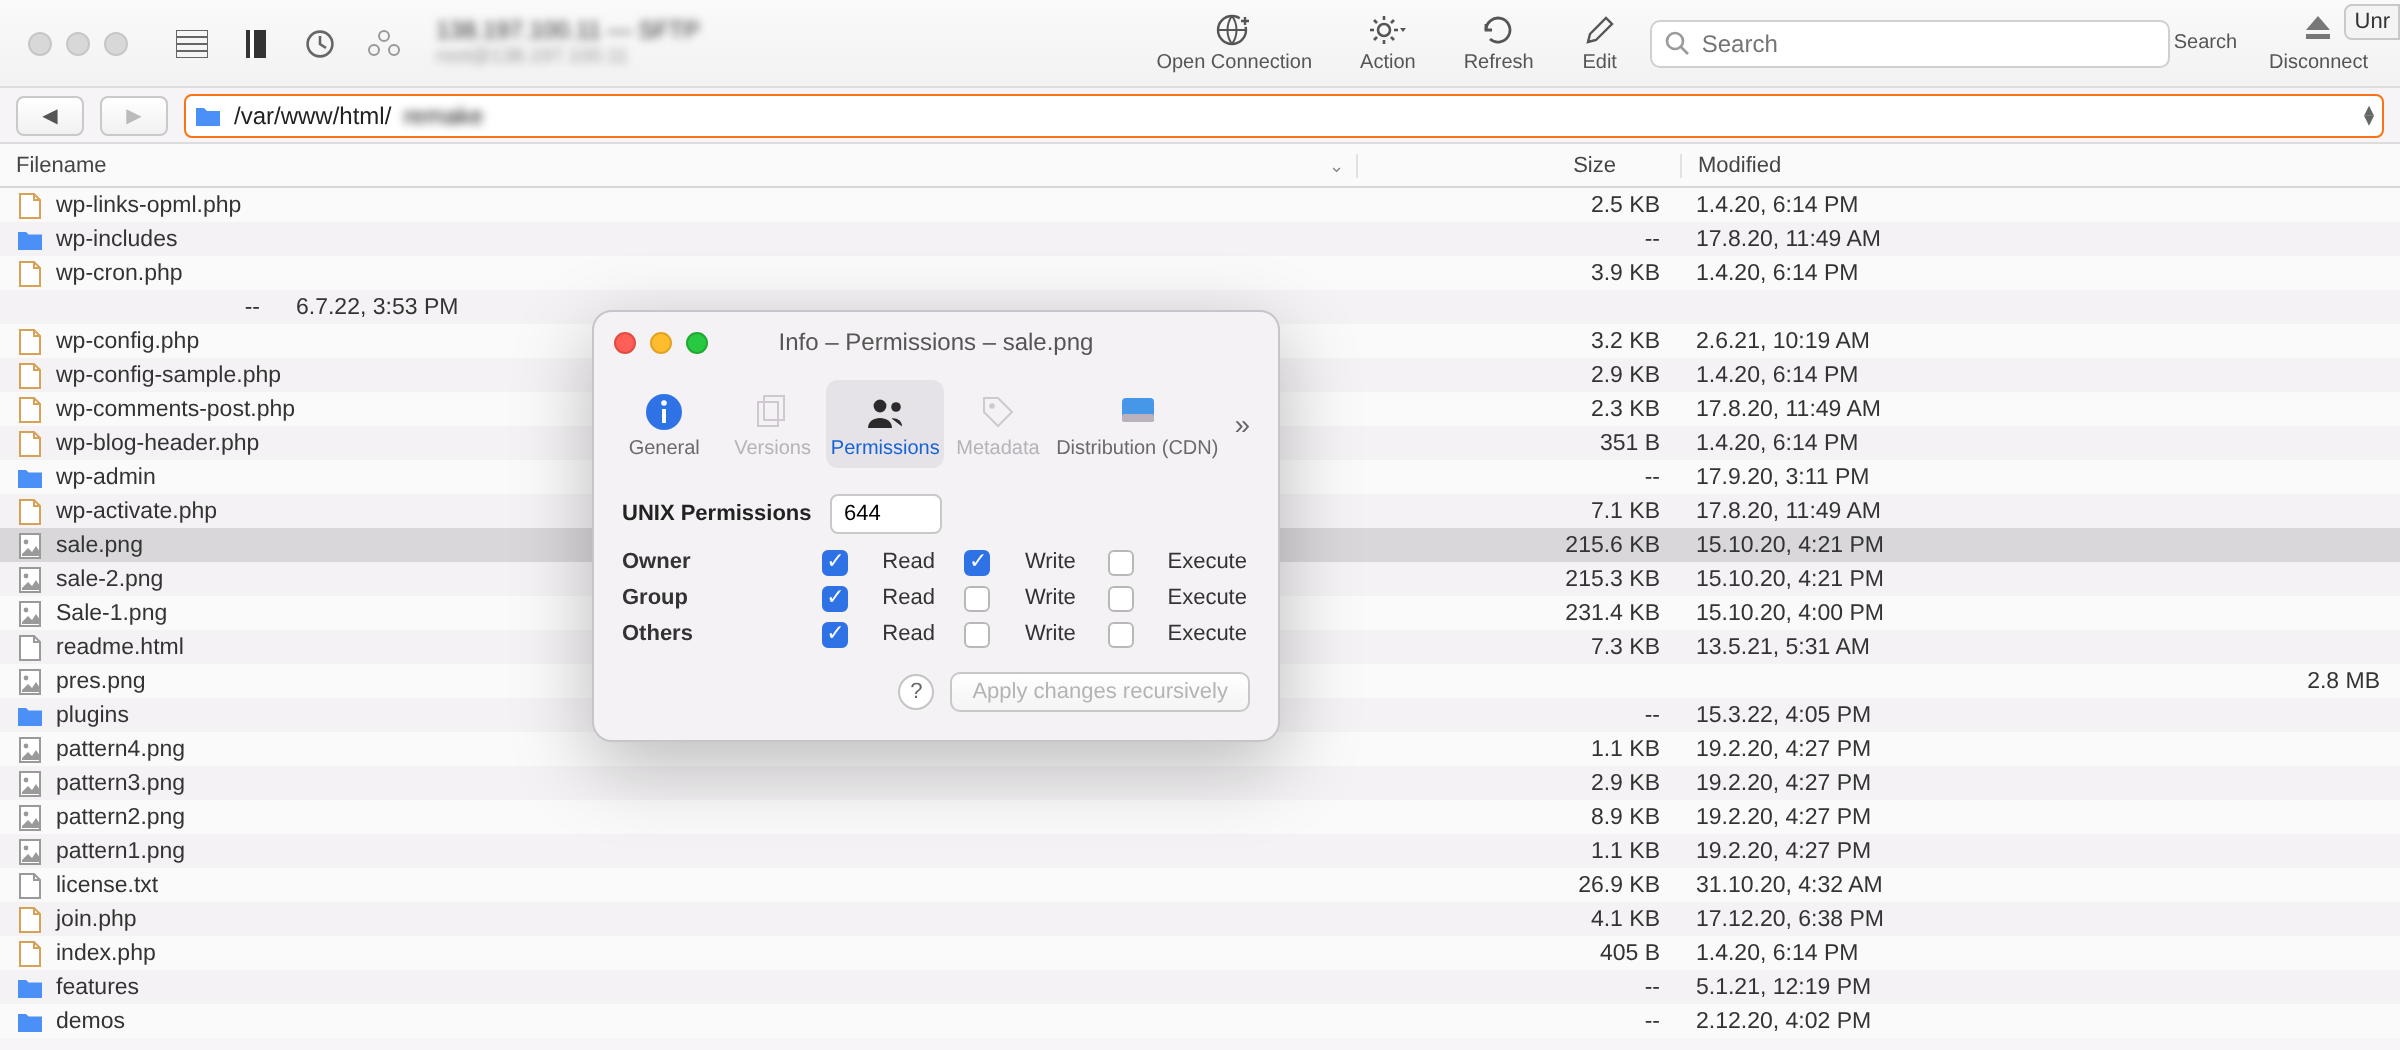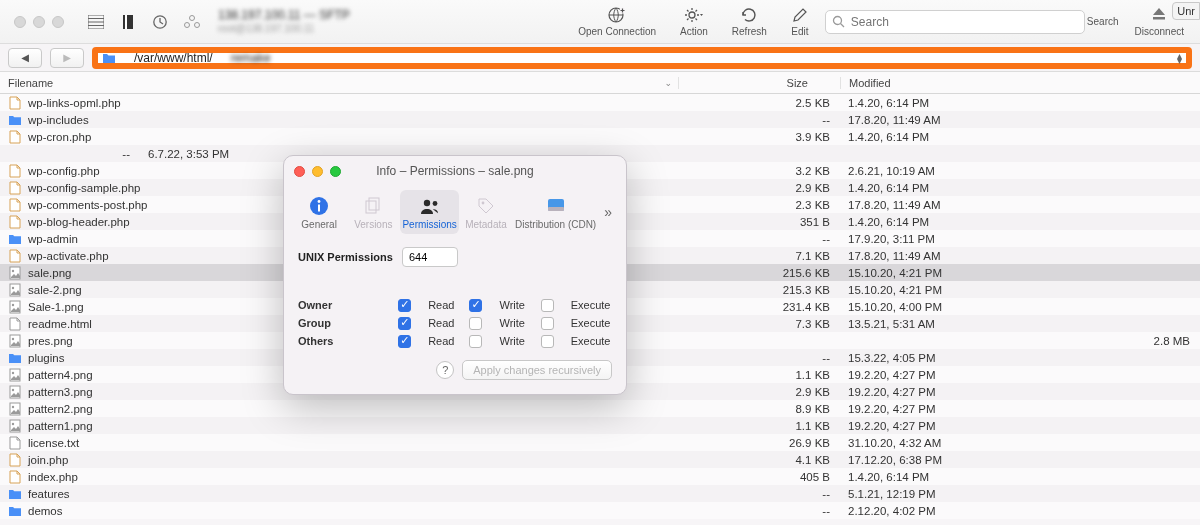--- a/index.html
+++ b/index.html
@@ -17,21 +17,21 @@
   .tool { display:flex; flex-direction:column; align-items:center; gap:2px; font-size:10px; color:#555; padding:0 8px;}
   .tool .ico { font-size:16px; color:#444; height:18px; }
   .search-field { display:flex; align-items:center; border:1px solid #d0d0d0; background:#fff; border-radius:5px; height:24px; width:260px; padding:0 6px; gap:6px; color:#888;}
   .search-field input { border:none; outline:none; flex:1; font-size:12px; }
   .search-col { display:flex; flex-direction:row; align-items:center; gap:2px; font-size:10px; color:#555;}
   .right-edge { position:absolute; right:0; top:2px; background:#f4f4f4; border:1px solid #c9c9c9; border-radius:4px 0 0 4px; padding:2px 4px; font-size:11px;}
   
   
   .pathbar { height: 28px; display:flex; align-items:center; padding:0 8px; gap:8px; background:#f6f4f6; border-bottom:1px solid #dcdcdc;}
   .nav-btn { width:34px; height:20px; border:1px solid #c9c9c9; border-radius:4px; background:linear-gradient(#fff,#f1f1f1); display:flex; align-items:center; justify-content:center; font-size:10px; color:#555;}
-  .path-field { flex:1; display:flex; align-items:center; border:6px solid #f97316; border-radius:4px; height:22px; background:#fff; padding:0 4px; gap:18px; position:relative;}
+  .path-field { flex:1; display:flex; align-items:center; border:1px solid #f97316; border-radius:4px; height:22px; background:#fff; padding:0 4px; gap:6px; position:relative;}
   .path-field .pp { font-size:12px; color:#222;}
   .path-field .blurpart{ filter: blur(2px); }
   .path-field .dd { position:absolute; right:4px; font-size:10px; color:#666; display:flex; flex-direction:column; line-height:5px;}
   
   
   .thead { height: 22px; display:flex; align-items:center; border-bottom:1px solid #d7d7d7; background:#fbfafb; font-size:11px; color:#444;}
   .col-name { flex:1; padding-left:8px; display:flex; align-items:center; gap:4px;}
   .col-size { width:140px; text-align:right; padding-right:10px; border-left:1px solid #e2e2e2;}
   .col-mod  { width:360px; padding-left:8px; border-left:1px solid #e2e2e2;margin-left:22px;}
   .sort-caret { font-size:9px; color:#888; margin-left:auto; margin-right:6px;}
@@ -45,21 +45,21 @@
   .cell-name { flex:1; display:flex; align-items:center; gap:6px; padding-left:8px; overflow:hidden;}
   .cell-size { width:140px; text-align:right; padding-right:10px; color:#333;}
   .cell-mod  { width:360px; padding-left:8px; color:#333;}
   .ficon { width:14px; height:14px; display:flex; align-items:center; justify-content:center; font-size:12px;}
   .ficon.folder { color:#3a82f7; }
   .ficon.php   { color:#e08a2a; }
   .ficon.img   { color:#7b7b7b; }
   .ficon.file  { color:#8a8a8a; }
   
   
-  .dialog { position:absolute; left:283px; top:155px; width:344px; background:#f5f2f5; border:1px solid #c9c4cb; border-radius:10px; box-shadow:0 12px 40px rgba(0,0,0,.25);}
+  .dialog { position:absolute; left:296px; top:155px; width:344px; background:#f5f2f5; border:1px solid #c9c4cb; border-radius:10px; box-shadow:0 12px 40px rgba(0,0,0,.25);}
   .dlg-head { display:flex; align-items:center; height:30px; padding:0 10px; position:relative;}
   .dlg-traffic { display:flex; gap:7px; }
   .dlg-traffic span{ width:11px; height:11px; border-radius:50%;}
   .tr-r{ background:#ff5f57; border:1px solid #e24b41;}
   .tr-y{ background:#ffbd2e; border:1px solid #e2a325;}
   .tr-g{ background:#28c940; border:1px solid #1fa933;}
   .dlg-title { position:absolute; left:0; right:0; text-align:center; font-size:12px; color:#555; pointer-events:none;}
   .dlg-tabs { display:flex; align-items:stretch; padding:4px 8px 0 8px; gap:0; position:relative;}
   .dlg-tabs .expand { margin-left:auto; align-self:center; padding:0 6px; color:#666; font-size:14px;}
   .tabbtn { width:62px; display:flex; flex-direction:column; align-items:center; gap:3px; padding:6px 2px 4px; font-size:10px; color:#6a6a6a; border-radius:6px;}
@@ -67,21 +67,21 @@
   .tabbtn.dis { color:#b7b1b9;}
   .tabbtn .tico{ font-size:18px; height:20px;}
   .tabbtn.sel .tico{ color:#2b2b2b;}
   .tabbtn.dis .tico{ color:#c9c3cb;}
   .tabbtn .lbl{ white-space:nowrap; }
   
   .dlg-body { padding:12px 14px 14px; font-size:11px; }
   .permrow { display:flex; align-items:center; height:22px; }
   .permrow .plabel { width:104px; font-weight:600; color:#222;}
   .unix-input { border:1px solid #c9c9c9; border-radius:4px; height:20px; width:56px; padding:0 6px; font-size:11px; background:#fff;}
-  .perm-grid { margin-top:28px; }
+  .perm-grid { margin-top:4px; }
   .perm-grid .gr { display:flex; align-items:center; height:18px; }
   .gr .glabel { width:104px; font-weight:600; }
   .chk { display:flex; width:74px; gap:17px; font-size:11px; color:#333;}
   .chk input { appearance:none; width:13px; height:13px; border:1px solid #b8b8b8; border-radius:3px; background:#fff; position:relative;}
   .chk input:checked { background:#2f72e6; border-color:#2f72e6;}
   .chk input:checked::after{ content:"✓"; position:absolute; top:-2px; left:1px; color:#fff; font-size:11px;}
   .dlg-foot { display:flex; justify-content:flex-end; align-items:center; gap:8px; margin-top:10px;}
   .helpbtn { width:18px; height:18px; border:1px solid #c4c4c4; border-radius:50%; display:flex; align-items:center; justify-content:center; font-size:11px; color:#666; background:#fff;}
   .applybtn { border:1px solid #c8c8c8; border-radius:5px; background:linear-gradient(#fff,#f4f4f4); color:#b4b4b4; font-size:11px; padding:3px 10px;}
   

